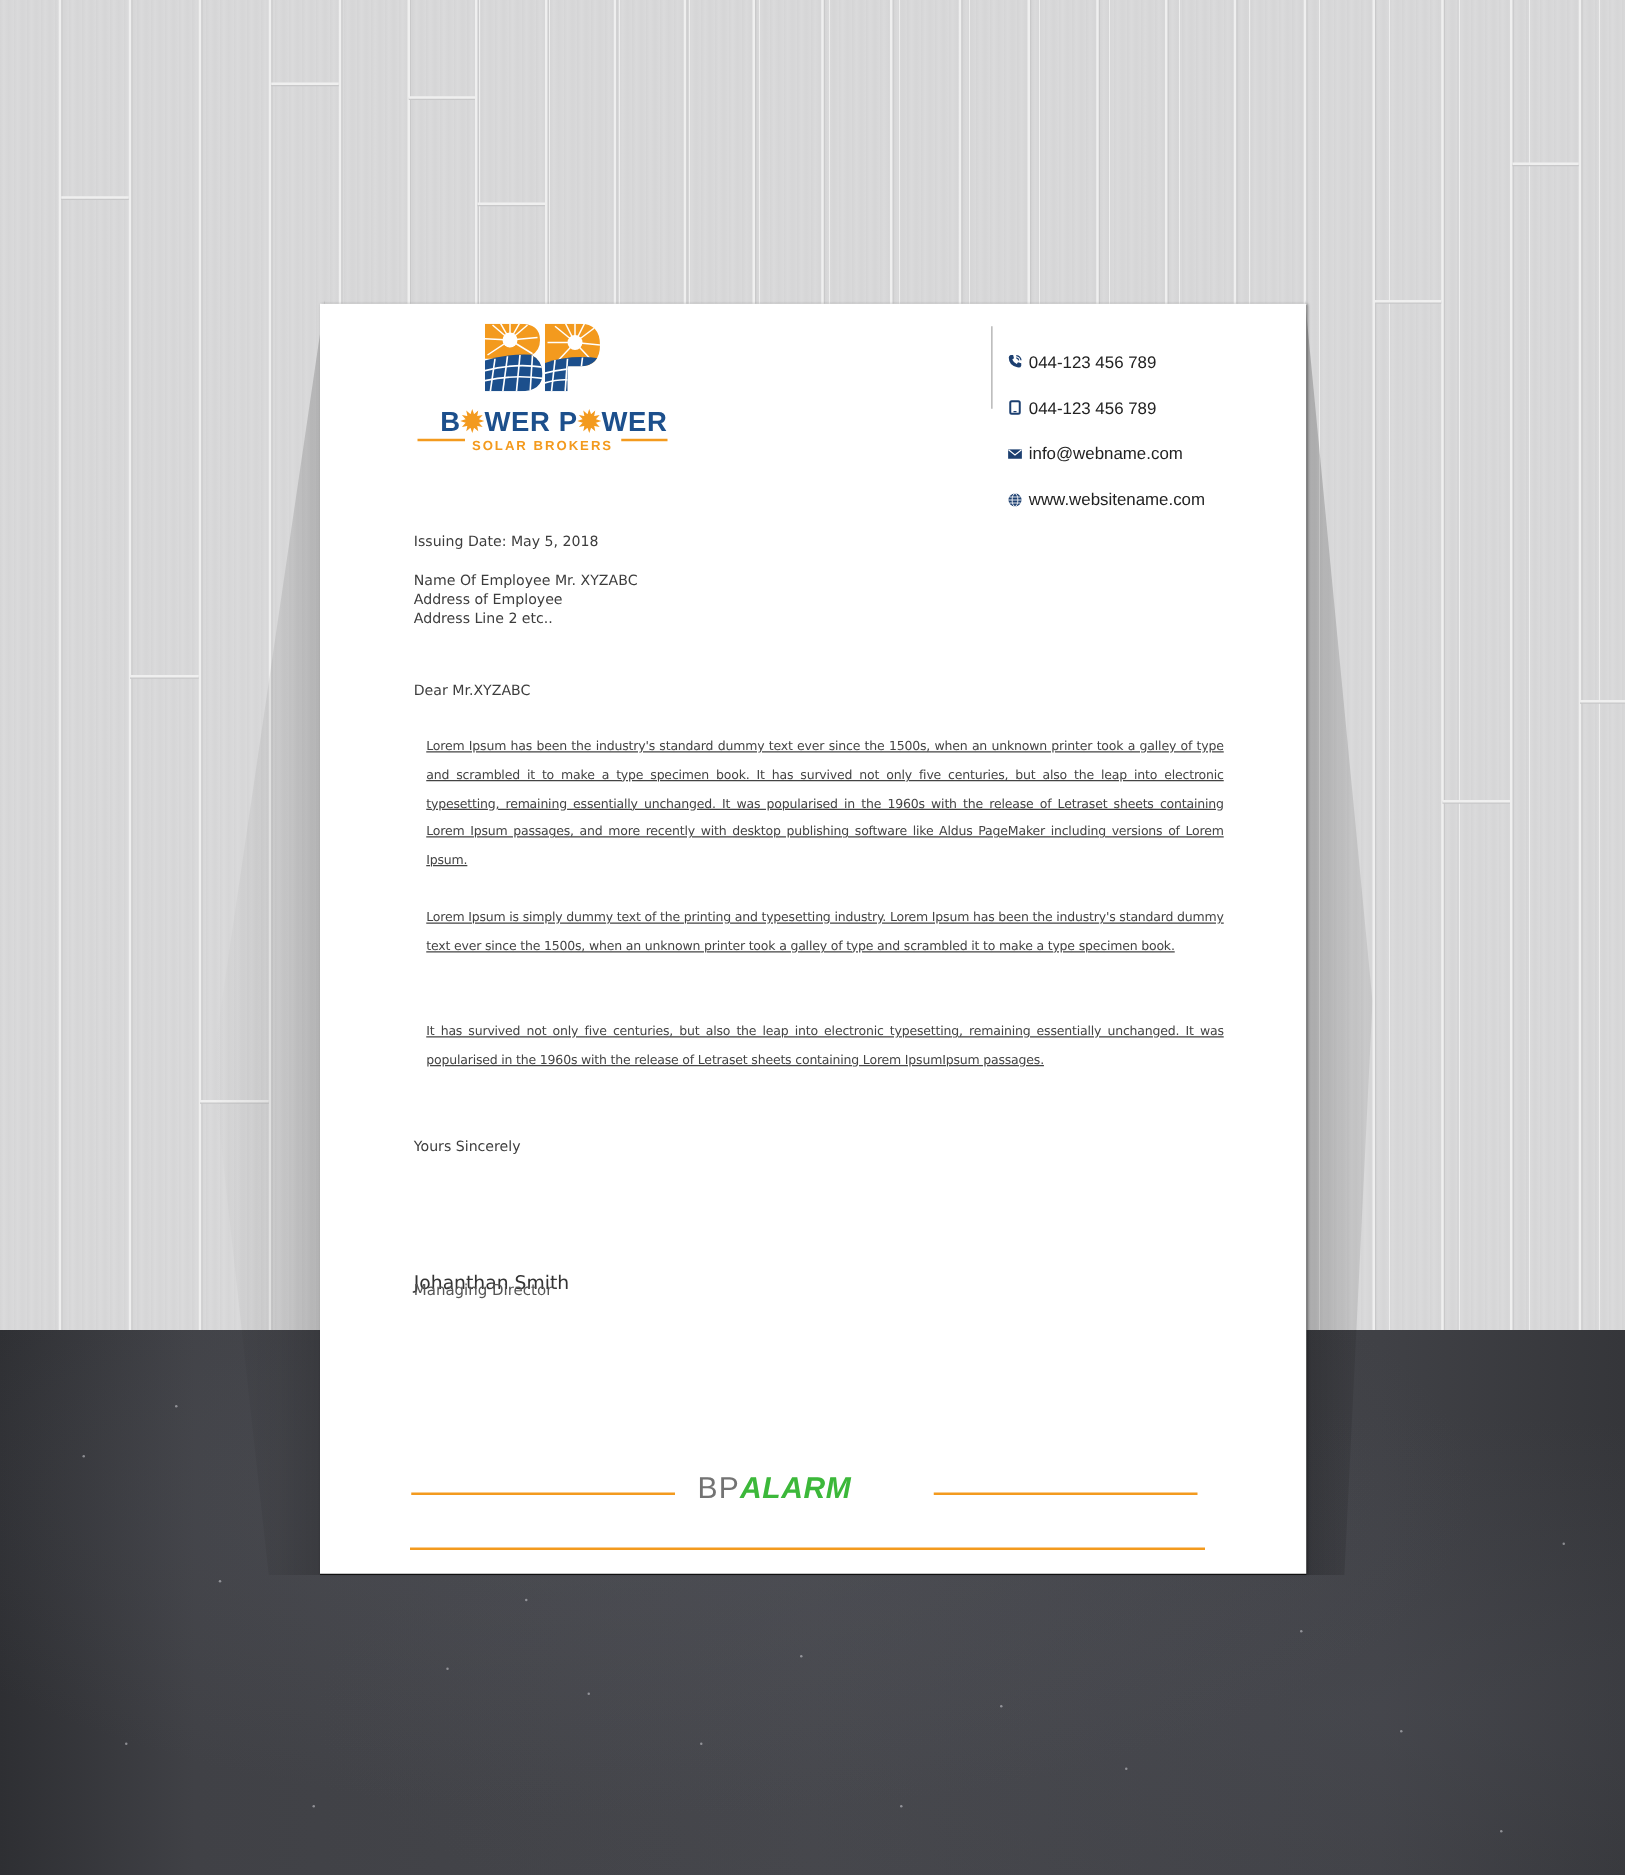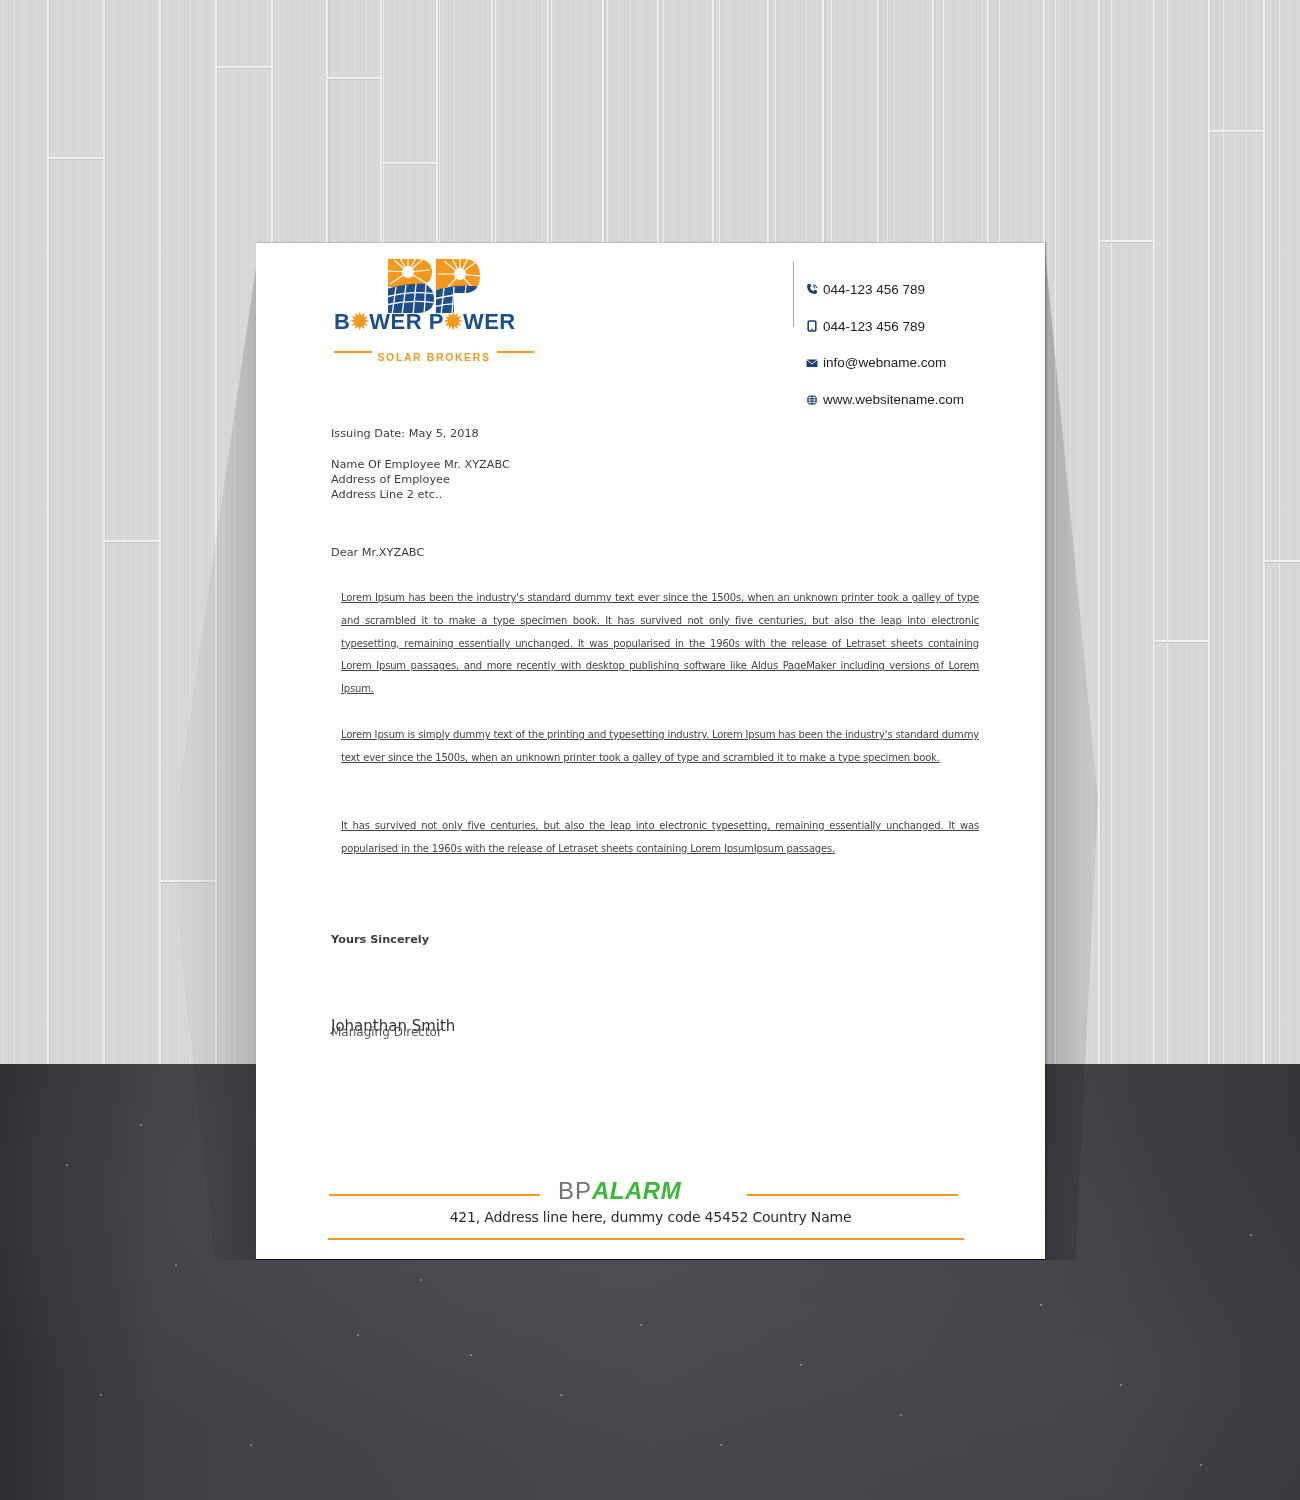--- a/index.html
+++ b/index.html
@@ -42,21 +42,21 @@
   
   .paper {
     position: absolute; left: 256px; top: 243px; width: 789px; height: 1016px;
     background: #ffffff;
     box-shadow: 0 1px 0 #111, 1px 0 2px rgba(0,0,0,0.35);
   }
   
   .logo { position: absolute; left: 78px; top: 14px; width: 200px; height: 104px; }
   .logo-mark { position: absolute; left: 52px; top: 0; }
   .logo-name {
-    position: absolute; left: 0; top: 52px; width: 200px; text-align: left;
+    position: absolute; left: 0; top: 68px; width: 200px; text-align: right;
     font-family: "Liberation Sans", sans-serif; font-weight: bold; font-size: 22px;
     color: #1c4f8c; letter-spacing: 0.5px; white-space: nowrap;
   }
   .logo-name .sun { color: #f39a1e; }
   .logo-tag {
     position: absolute; left: 0; top: 94px; width: 200px; height: 14px;
     display: flex; align-items: flex-start; justify-content: center; gap: 6px;
   }
   .logo-tag .rule { flex: 1; height: 1.5px; background: #f39a1e; }
   .logo-tag span.txt {
@@ -77,21 +77,21 @@
   .issue { top: 184px; }
   .addr { top: 214px; line-height: 15.2px; }
   .dear { top: 303px; }
   .para {
     position: absolute; left: 85px; width: 638px; line-height: 22.8px;
     text-align: justify; font-size: 10px; letter-spacing: -0.15px; color: #444; text-decoration: underline;
   }
   .p1 { top: 344px; }
   .p2 { top: 481px; }
   .p3 { top: 572px; }
-  .closing { top: 690px; font-weight: bold; }
+  .closing { top: 668px; }
   .sig-name { top: 756px; font-size: 15px; color: #333; margin-top: 18px; }
   .sig-title { top: 782px; font-size: 12px; color: #555; }
   
   .footer-rule-top-l { position: absolute; left: 73px; top: 951px; width: 211px; height: 2px; background: #f39a1e; }
   .footer-rule-top-r { position: absolute; left: 491px; top: 951px; width: 211px; height: 2px; background: #f39a1e; }
   .footer-rule-bot { position: absolute; left: 72px; top: 995px; width: 636px; height: 2px; background: #f39a1e; }
   .brand {
     position: absolute; left: 302px; top: 935px; height: 26px; white-space: nowrap;
     font-family: "Liberation Sans", sans-serif; font-size: 24px; line-height: 26px;
   }
@@ -289,15 +289,14 @@
     <div class="para p2">Lorem Ipsum is simply dummy text of the printing and typesetting industry. Lorem Ipsum has been the industry's standard dummy text ever since the 1500s, when an unknown printer took a galley of type and scrambled it to make a type specimen book.</div>
     <div class="para p3">It has survived not only five centuries, but also the leap into electronic typesetting, remaining essentially unchanged. It was popularised in the 1960s with the release of Letraset sheets containing Lorem IpsumIpsum passages.</div>
     <div class="abs closing">Yours Sincerely</div>
     <div class="abs sig-name">Johanthan Smith</div>
     <div class="abs sig-title">Managing Director</div>
   </div>
 
   <div class="footer-rule-top-l"></div>
   <div class="brand"><span class="bp">BP</span><span class="alarm">ALARM</span></div>
   <div class="footer-rule-top-r"></div>
-  <div class="footer-addr">421, Address line here,  dummy code 45452 Country Name</div>
   <div class="footer-rule-bot"></div>
 </div>
 
 </body></html>

